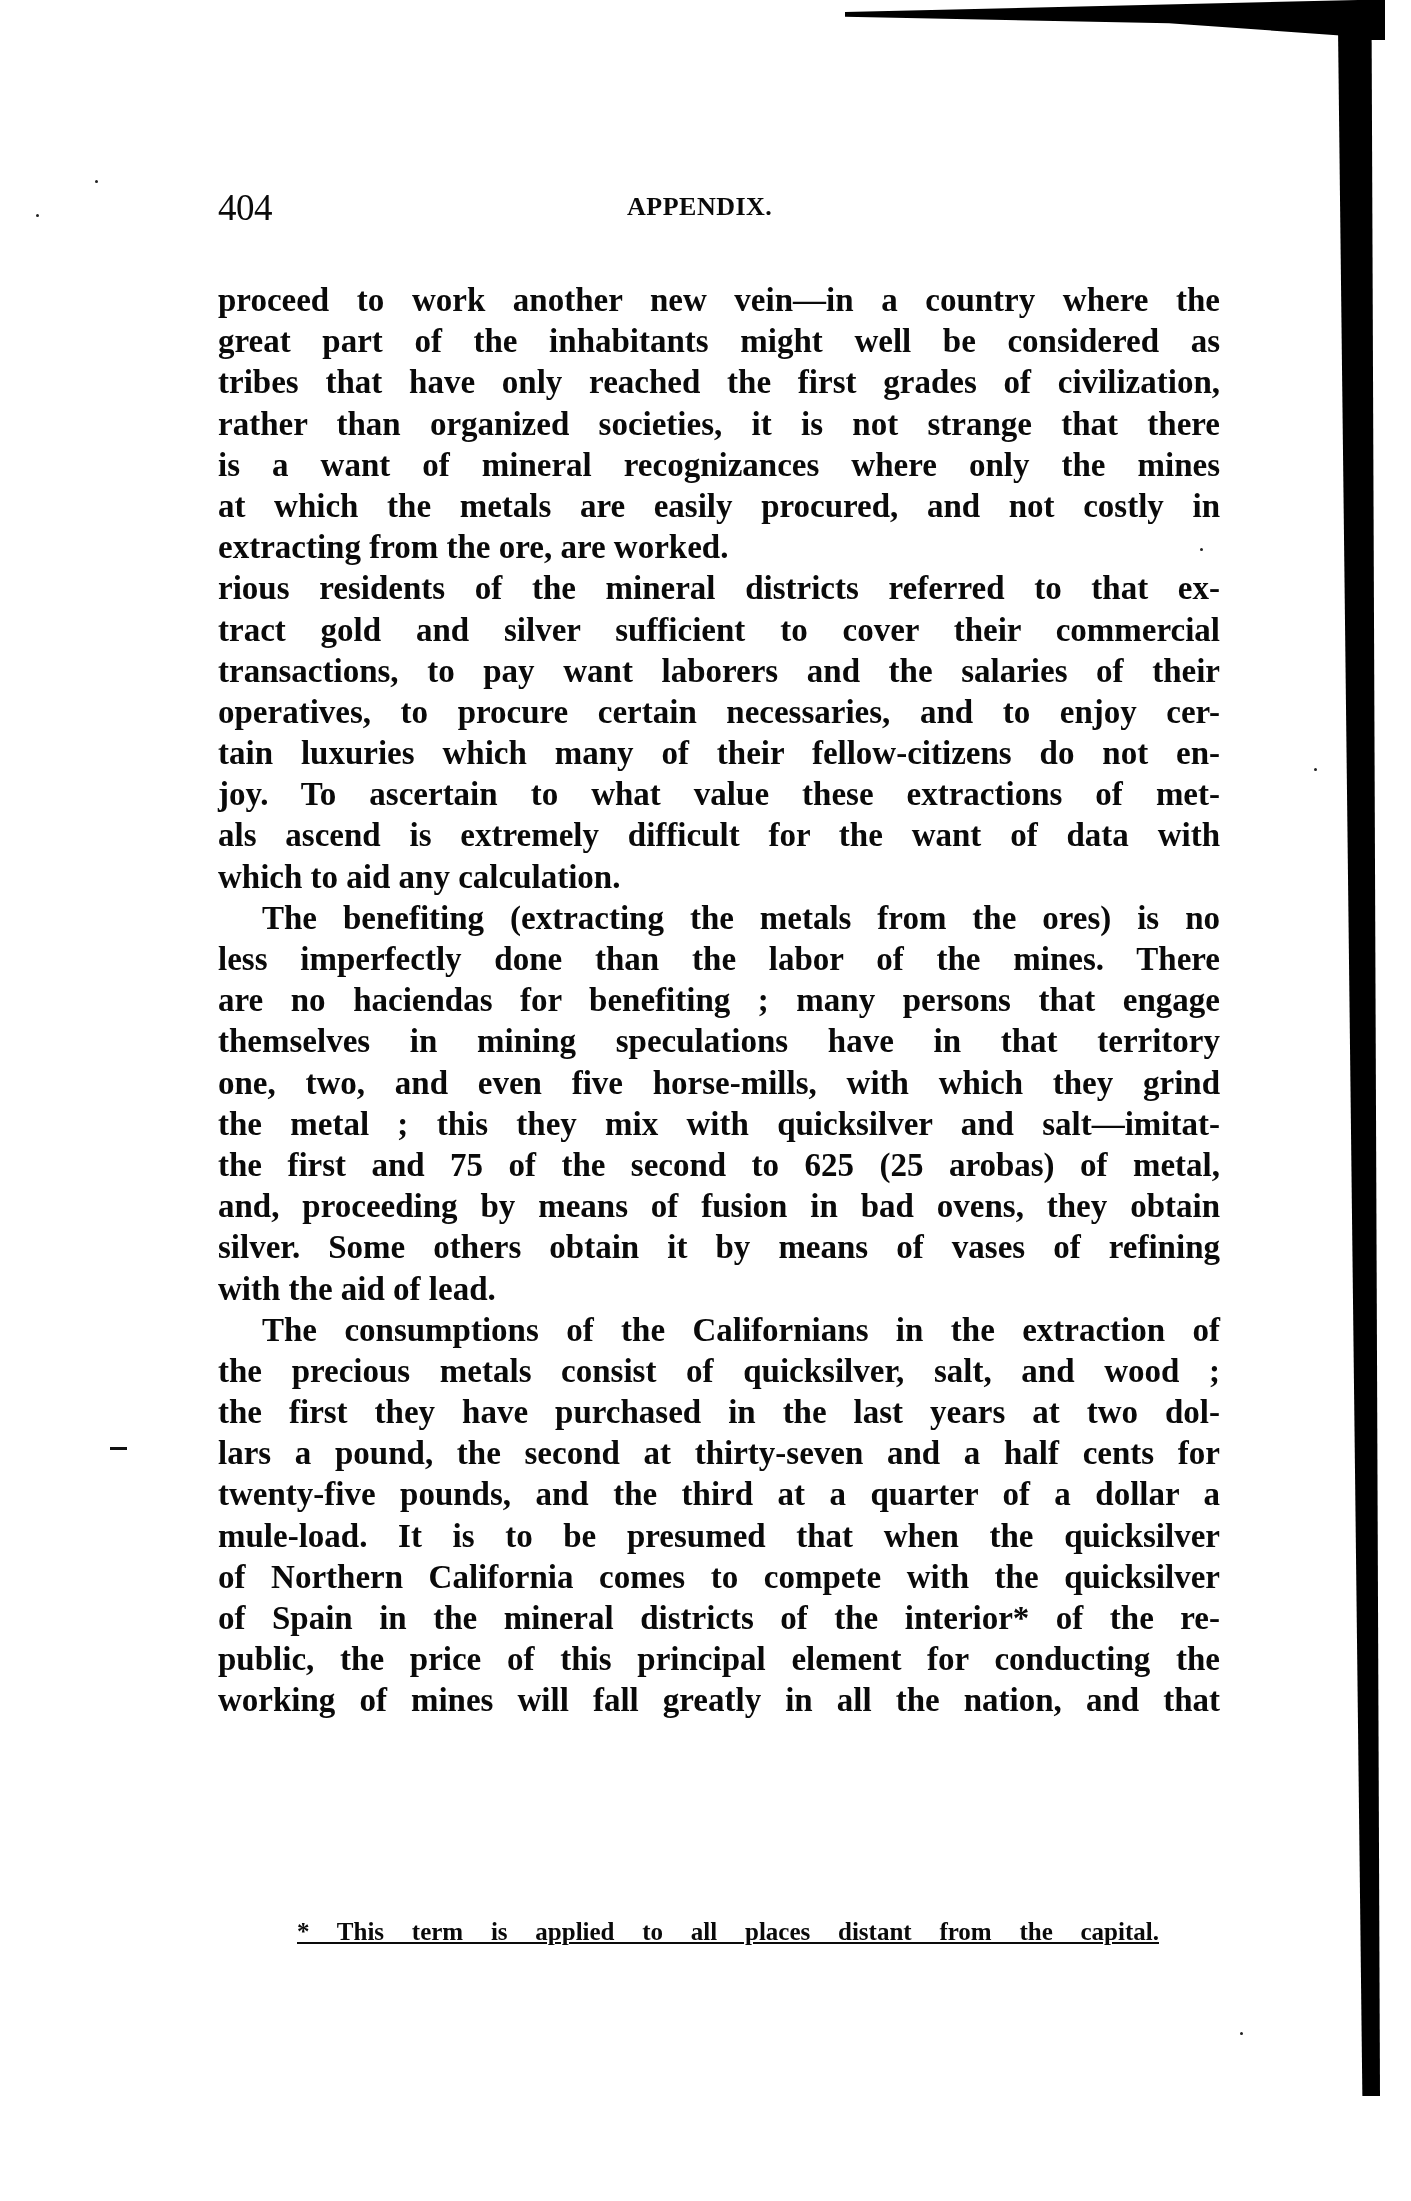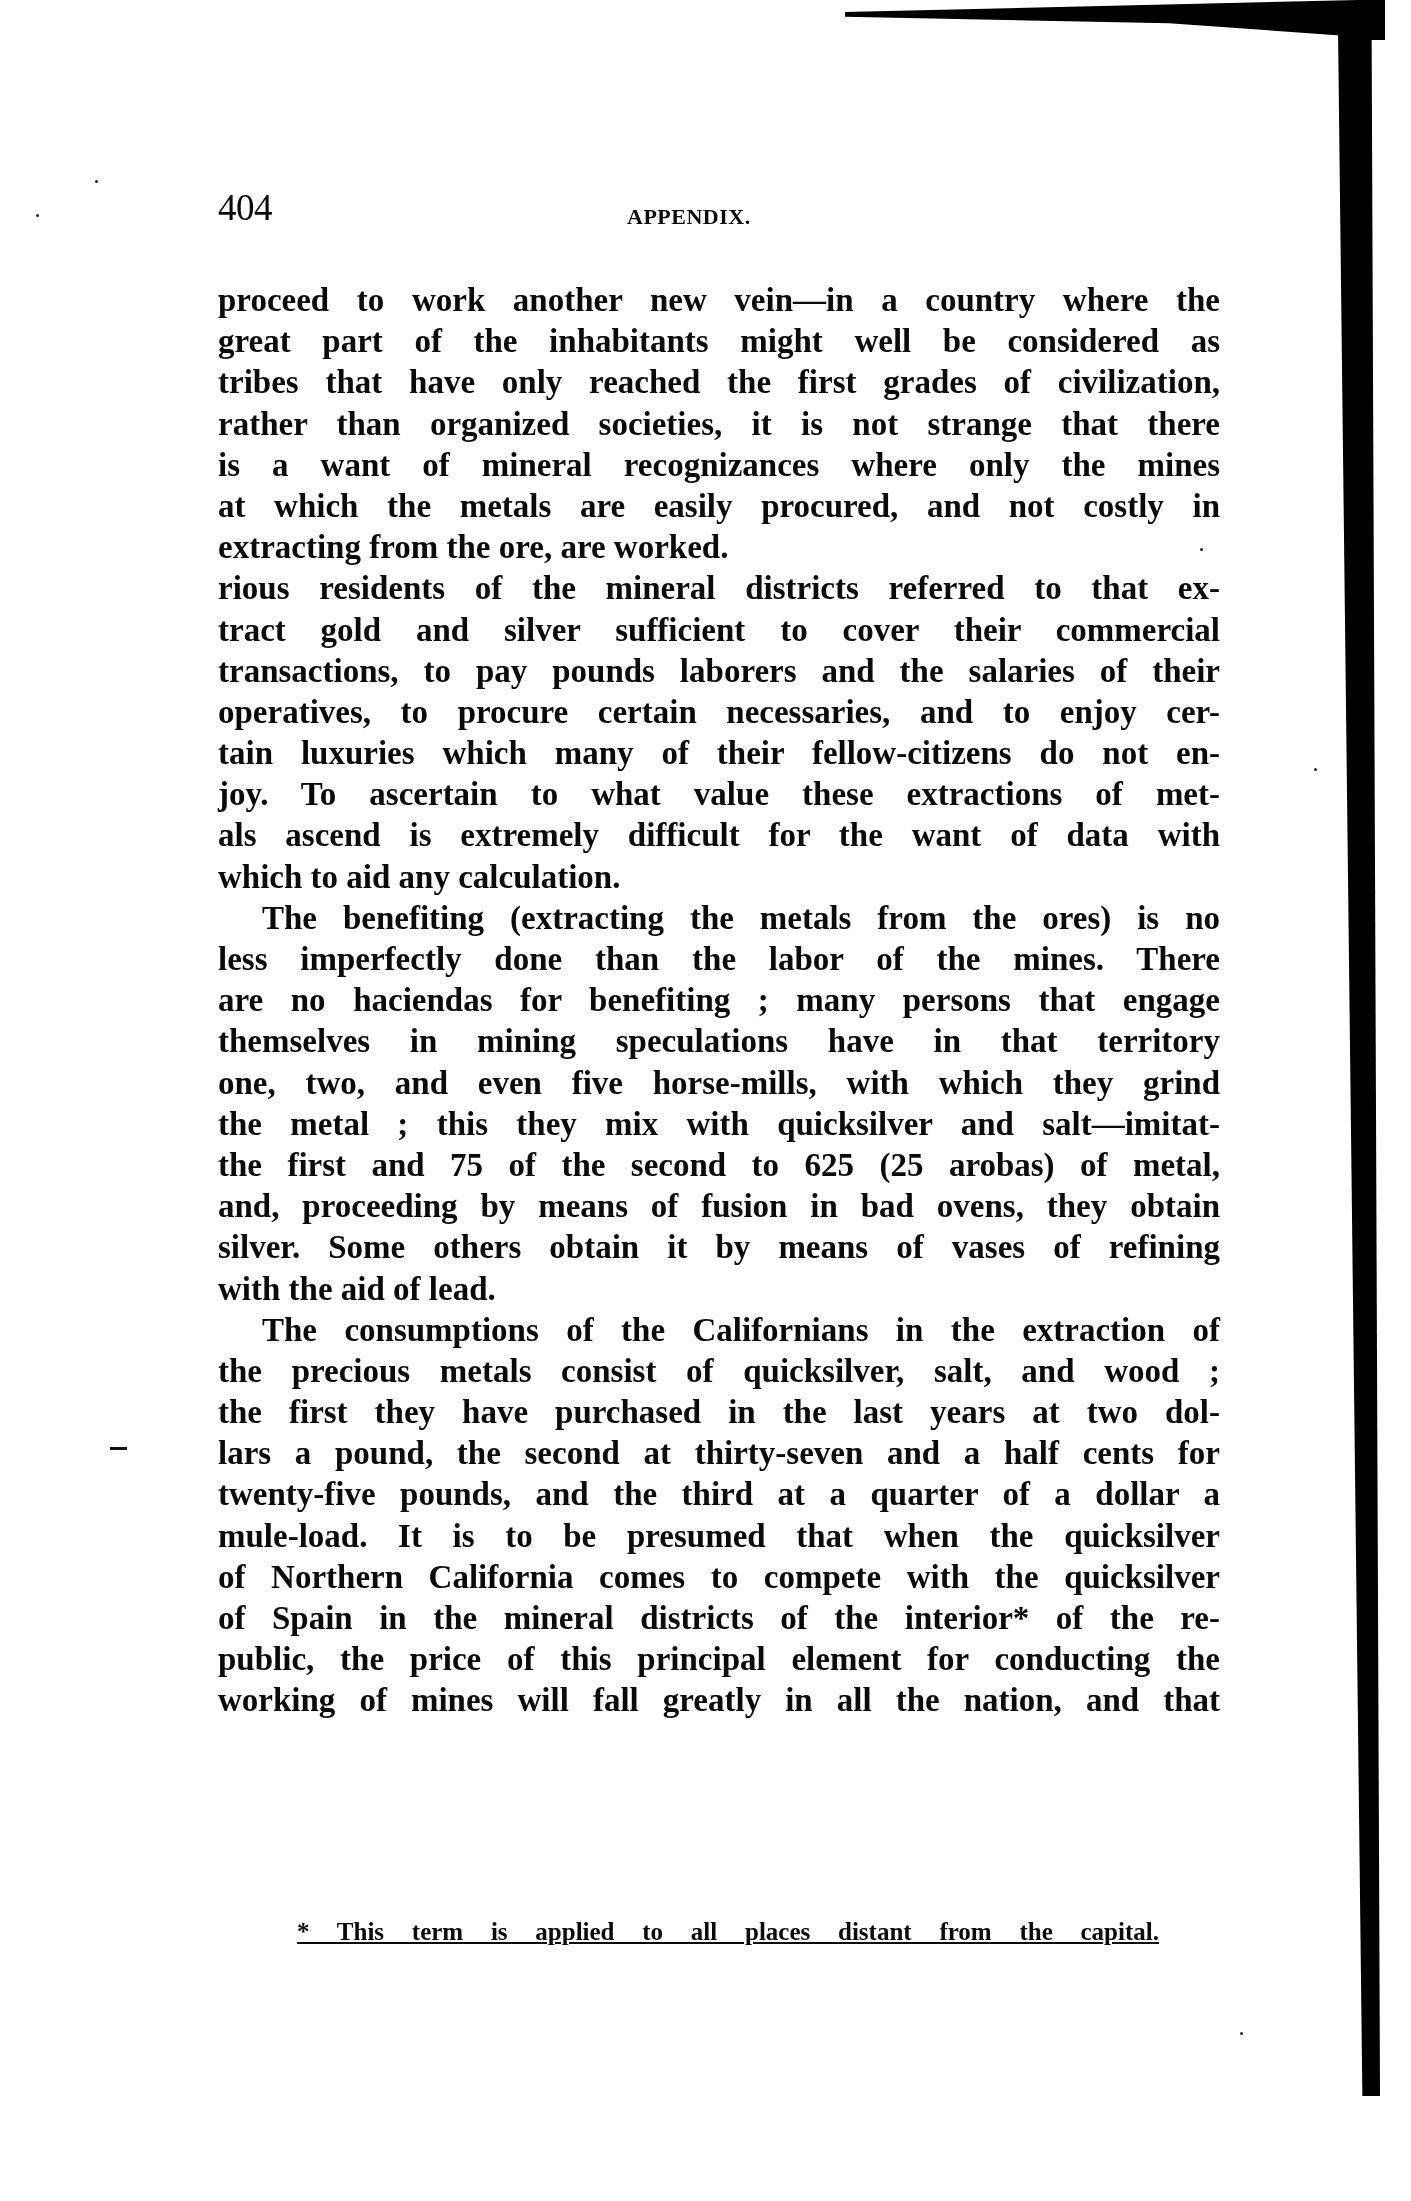--- a/index.html
+++ b/index.html
@@ -61,24 +61,23 @@
     position: absolute;
     left: 0;
     top: 0;
     font-size: 37px;
     letter-spacing: -0.5px;
   }
   .running-title {
     position: absolute;
     left: 409px;
     top: 6px;
-    font-size: 22px;
+    font-size: 26px;
     font-weight: bold;
     letter-spacing: 0.5px;
-    margin-top: 12px;
   }
 
   .body-text {
     position: absolute;
     top: 280px;
     left: 218px;
     width: 1002px;
     font-size: 33px;
     line-height: 41.2px;
   }
@@ -134,21 +133,21 @@
       <span class="line">great part of the inhabitants might well be considered as</span>
       <span class="line">tribes that have only reached the first grades of civilization,</span>
       <span class="line">rather than organized societies, it is not strange that there</span>
       <span class="line">is a want of mineral recognizances where only the mines</span>
       <span class="line">at which the metals are easily procured, and not costly in</span>
       <span class="line last">extracting from the ore, are worked.</span>
     </div>
     <div>
       <span class="line">rious residents of the mineral districts referred to that ex-</span>
       <span class="line">tract gold and silver sufficient to cover their commercial</span>
-      <span class="line">transactions, to pay pounds laborers and the salaries of their</span>
+      <span class="line">transactions, to pay want laborers and the salaries of their</span>
       <span class="line">operatives, to procure certain necessaries, and to enjoy cer-</span>
       <span class="line">tain luxuries which many of their fellow-citizens do not en-</span>
       <span class="line">joy.  To ascertain to what value these extractions of met-</span>
       <span class="line">als ascend is extremely difficult for the want of data with</span>
       <span class="line last">which to aid any calculation.</span>
     </div>
     <div>
       <span class="line indent">The benefiting (extracting the metals from the ores) is no</span>
       <span class="line">less imperfectly done than the labor of the mines.  There</span>
       <span class="line">are no haciendas for benefiting ; many persons that engage</span>

